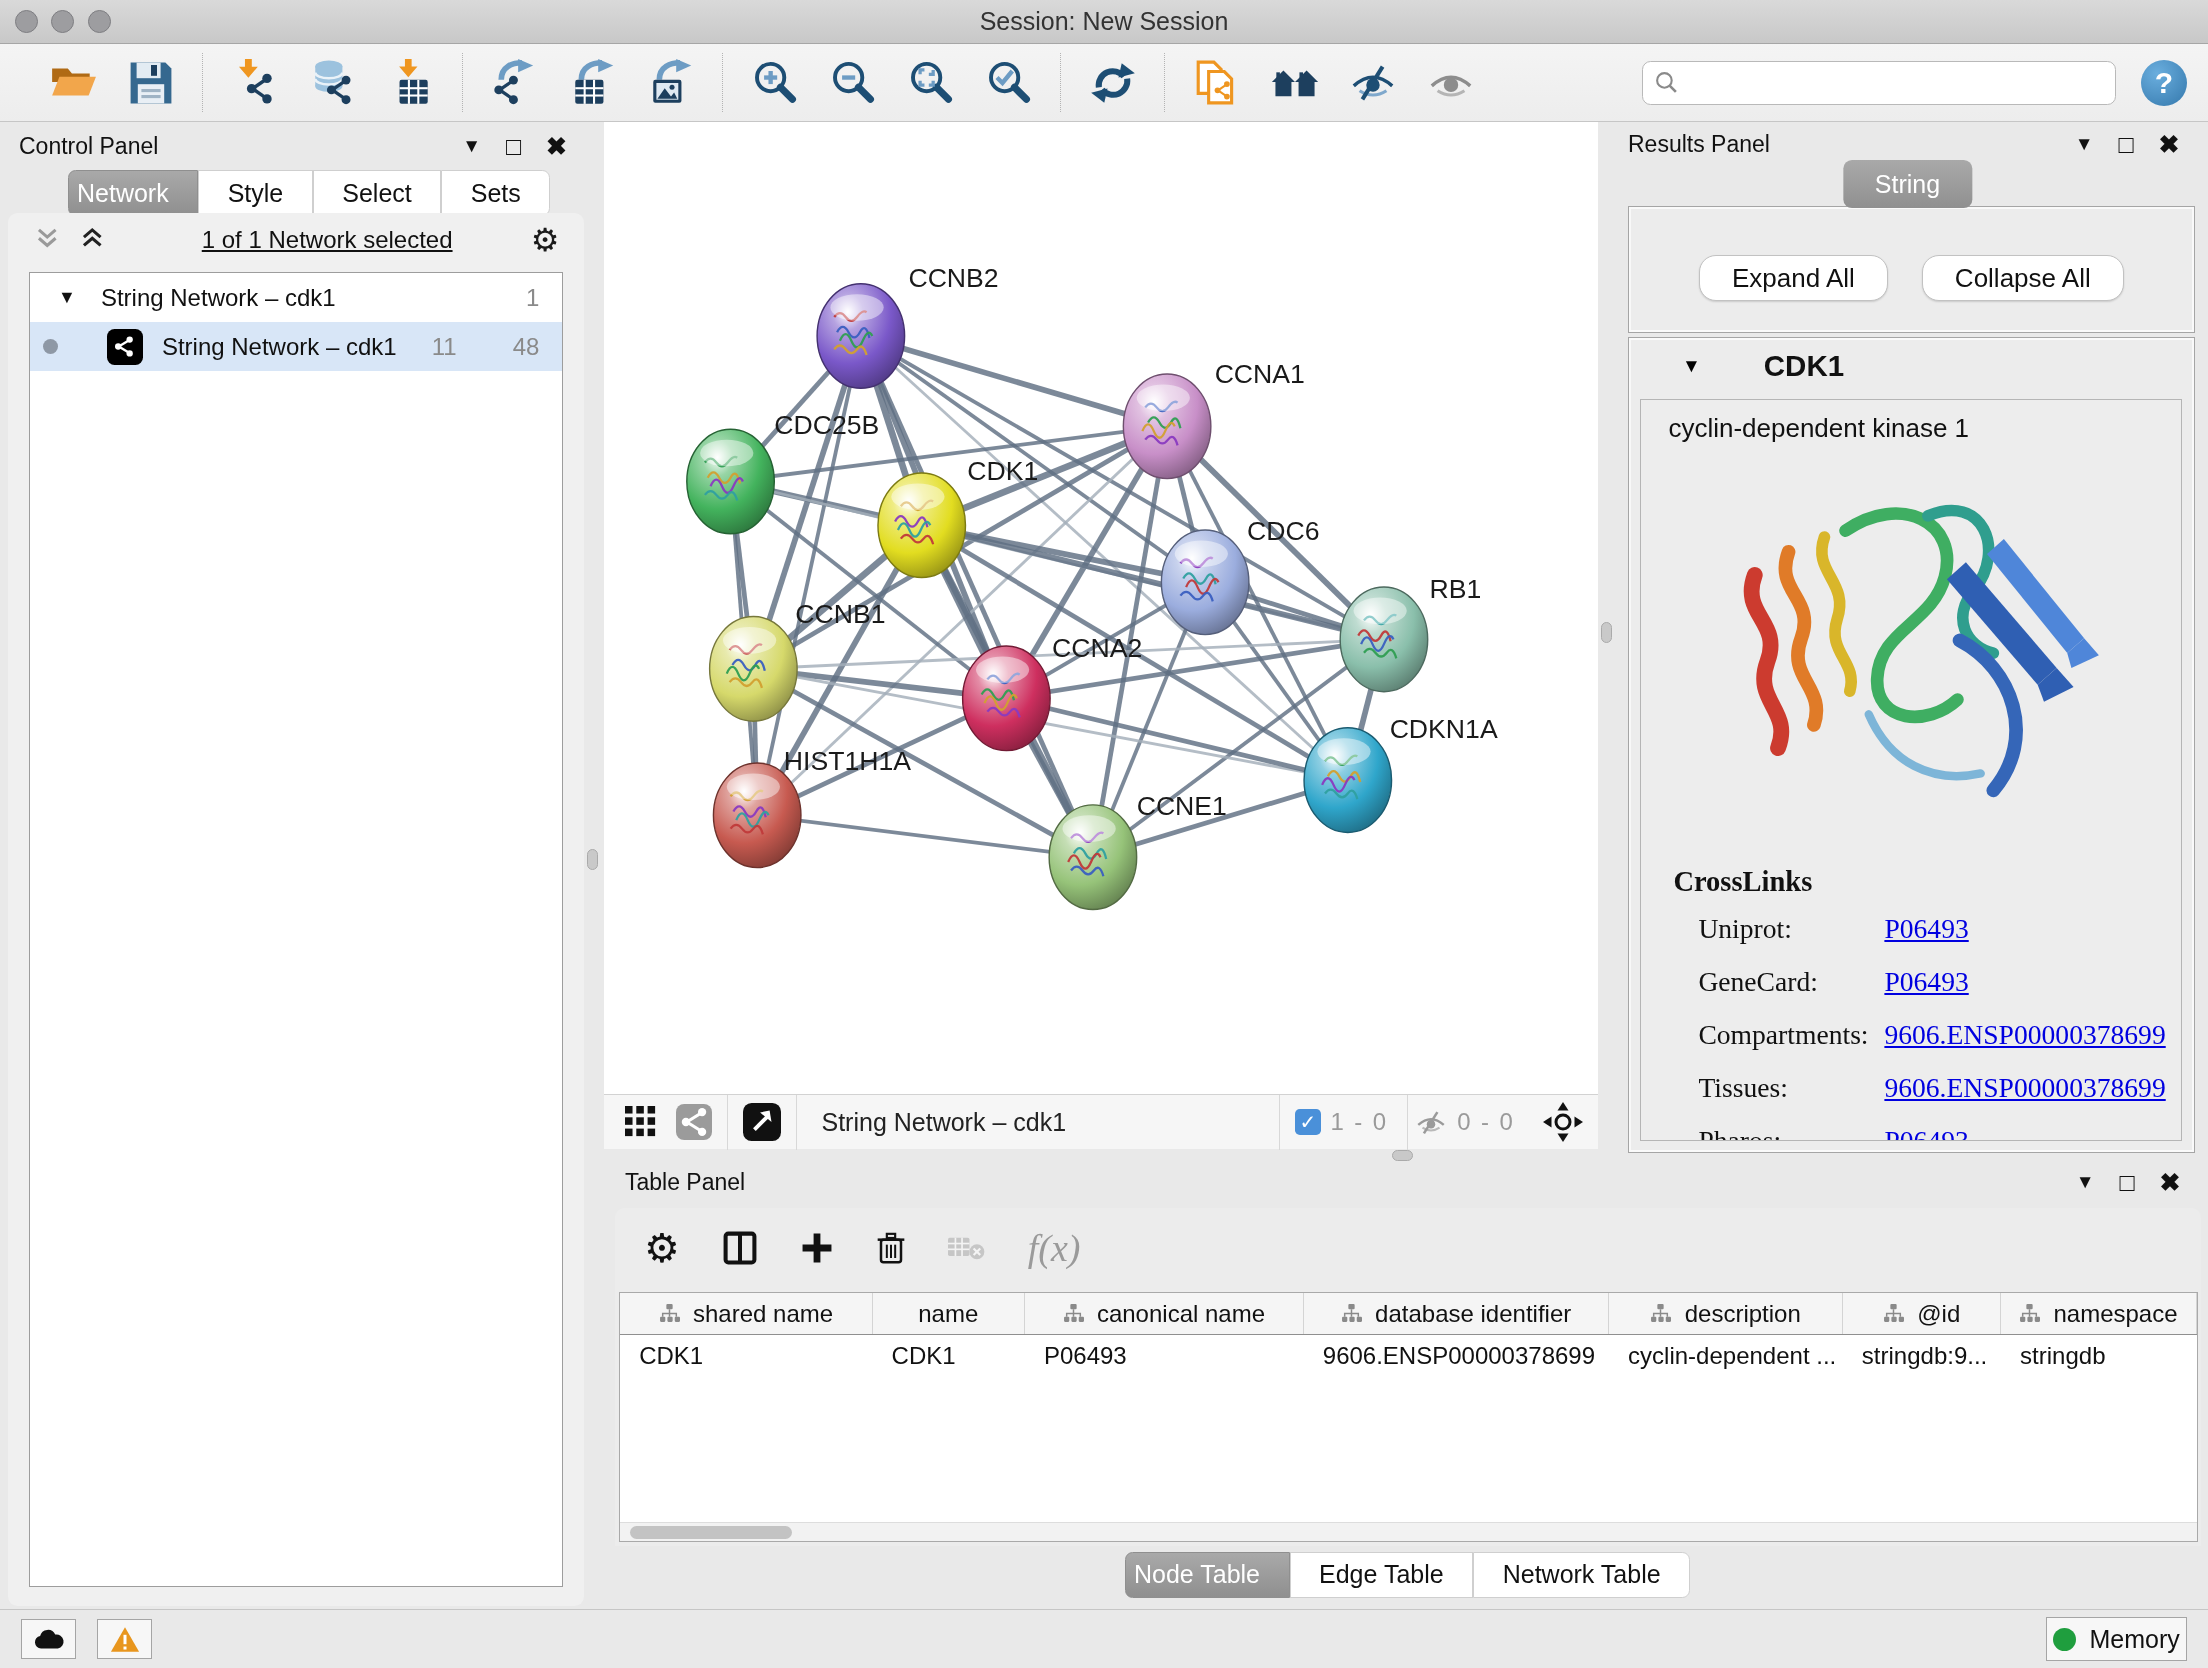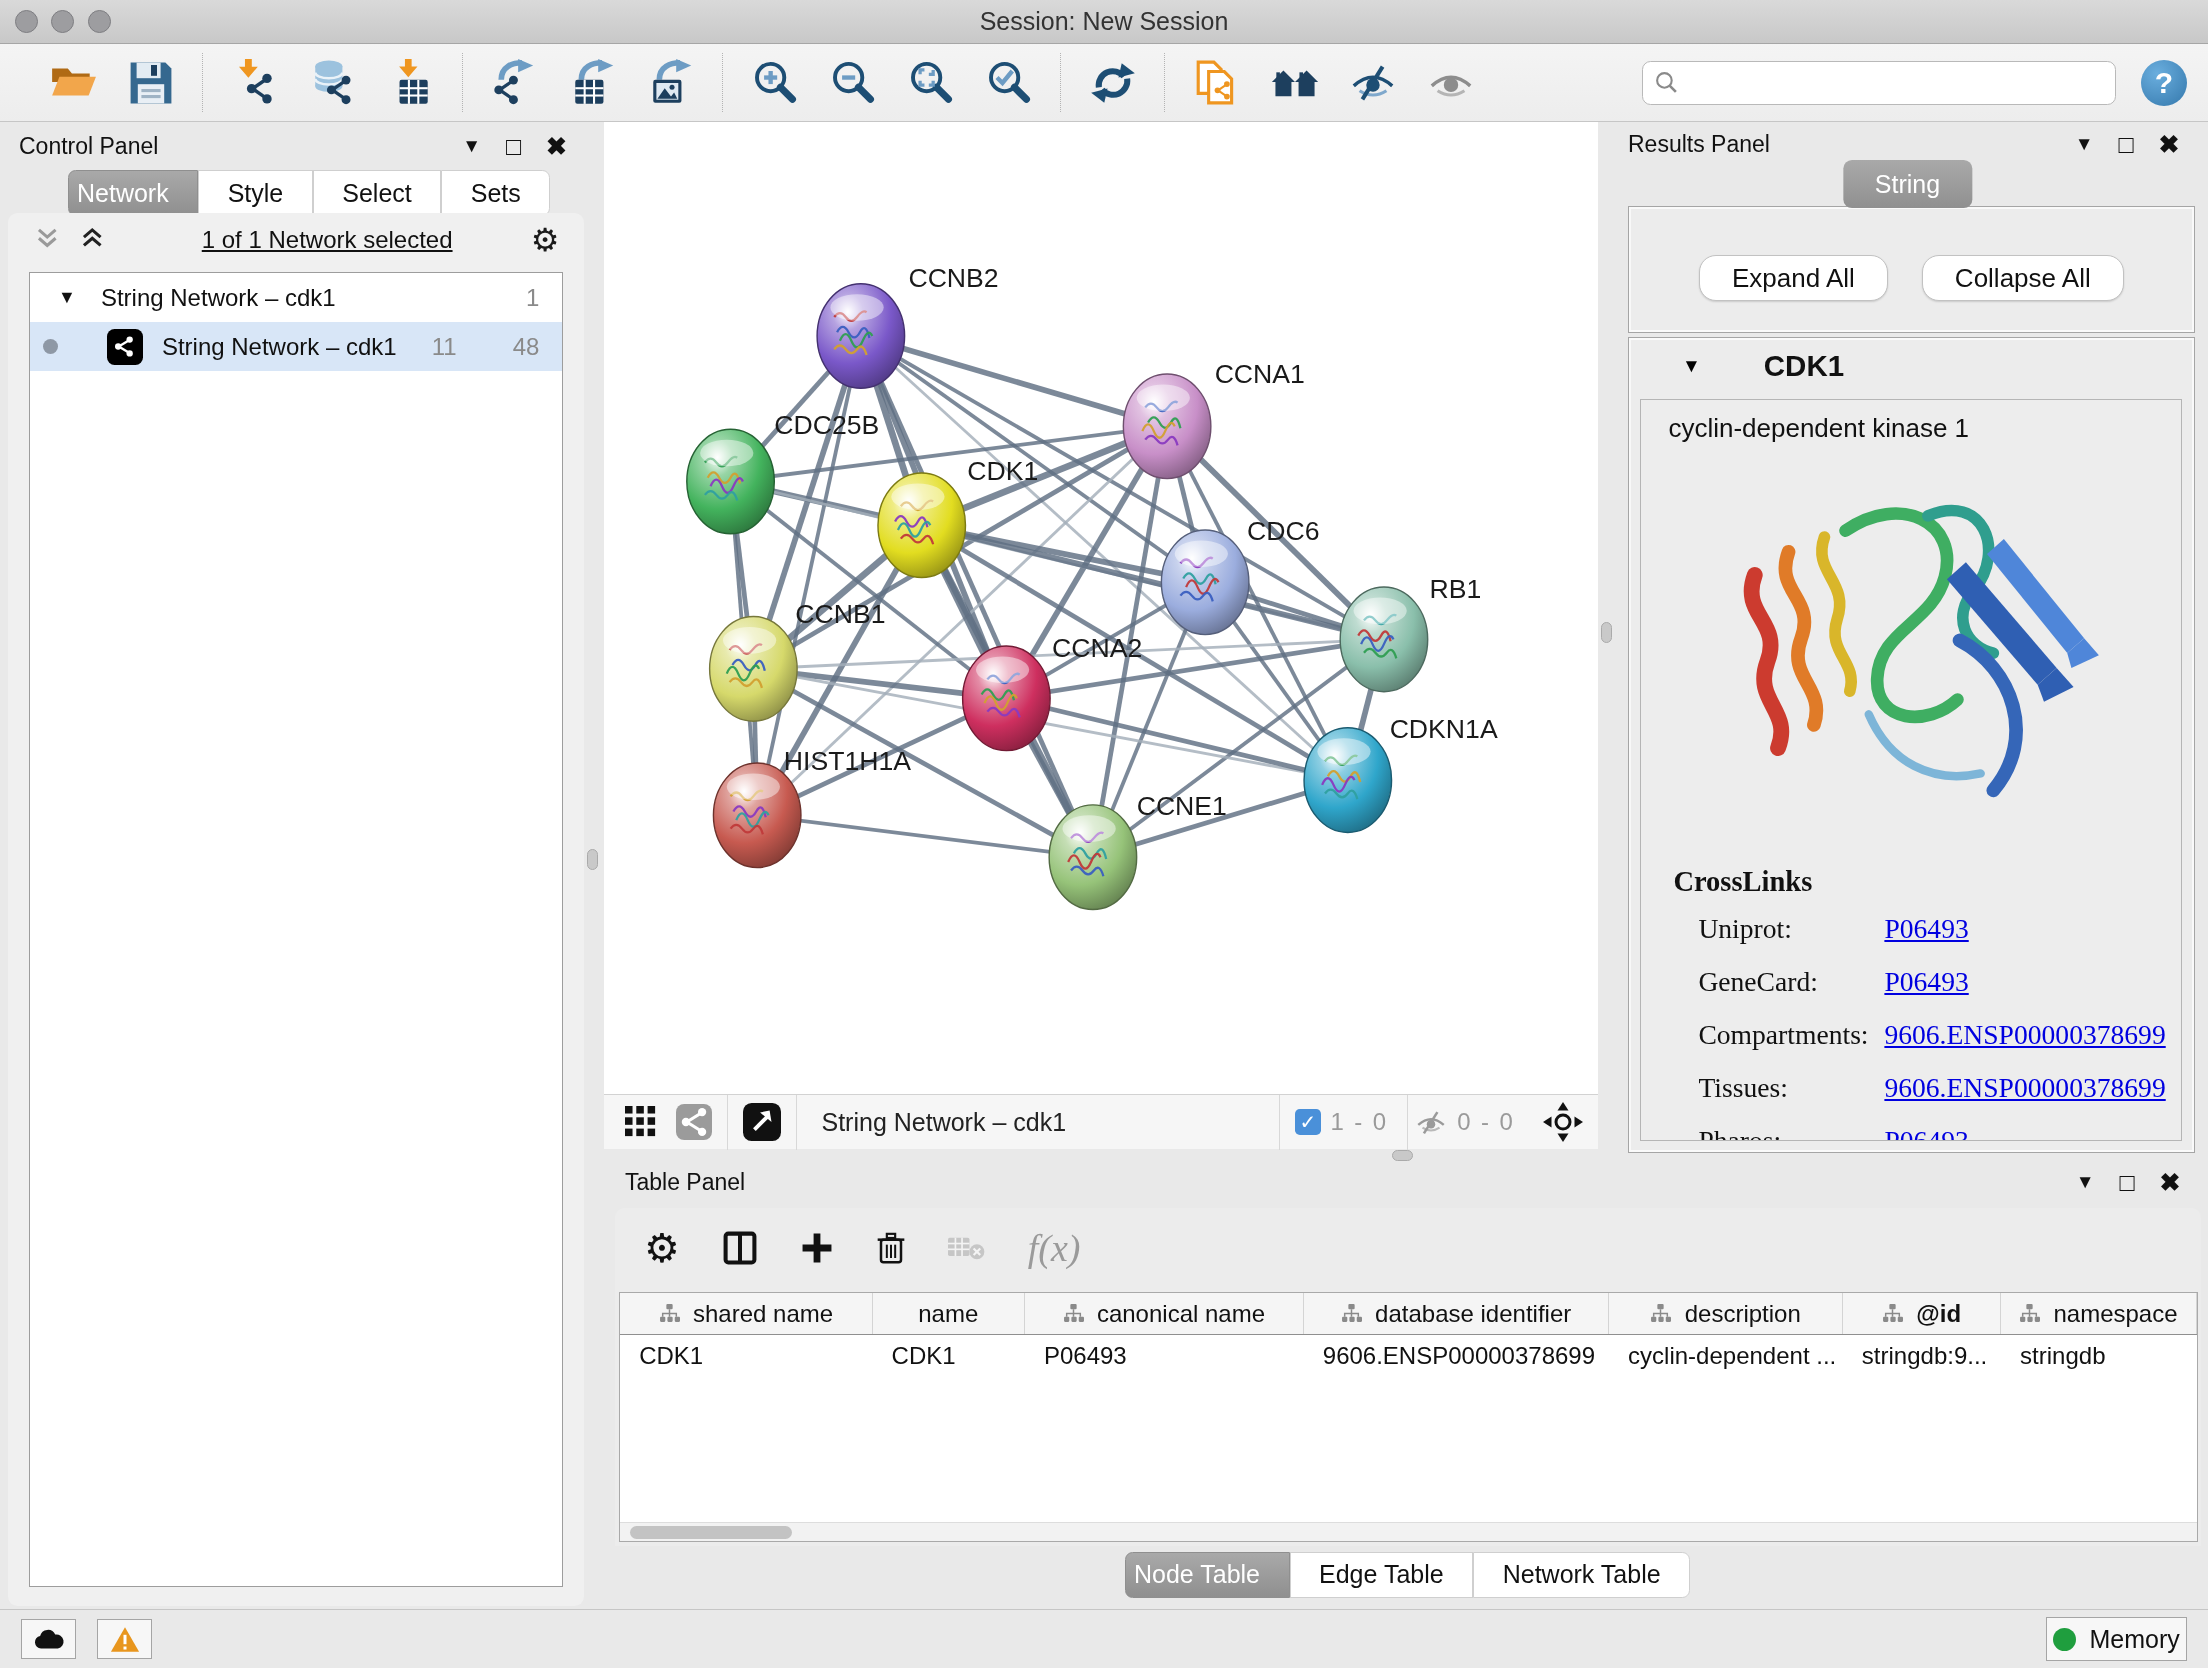--- a/index.html
+++ b/index.html
@@ -929,21 +929,21 @@
                   <rect x="1" y="13" width="5" height="5" rx="1"></rect>
                   <rect x="8" y="13" width="5" height="5" rx="1"></rect>
                   <rect x="15" y="13" width="5" height="5" rx="1"></rect>
                 </g>
                 <g stroke="#8a8a8a" stroke-width="1.4" fill="none">
                   <path d="M10 6 v3 M3.5 13 v-3 h13 v3 M10 9 v4"></path>
                 </g>
               </svg>
               <span>description</span>
             </div>
-            <div class="th" style="width: 161px; font-weight: bold;">
+            <div class="th" style="width: 161px;">
               <svg viewBox="0 0 20 20">
                 <g fill="#8a8a8a">
                   <rect x="7" y="1" width="6" height="5" rx="1"></rect>
                   <rect x="1" y="13" width="5" height="5" rx="1"></rect>
                   <rect x="8" y="13" width="5" height="5" rx="1"></rect>
                   <rect x="15" y="13" width="5" height="5" rx="1"></rect>
                 </g>
                 <g stroke="#8a8a8a" stroke-width="1.4" fill="none">
                   <path d="M10 6 v3 M3.5 13 v-3 h13 v3 M10 9 v4"></path>
                 </g>

